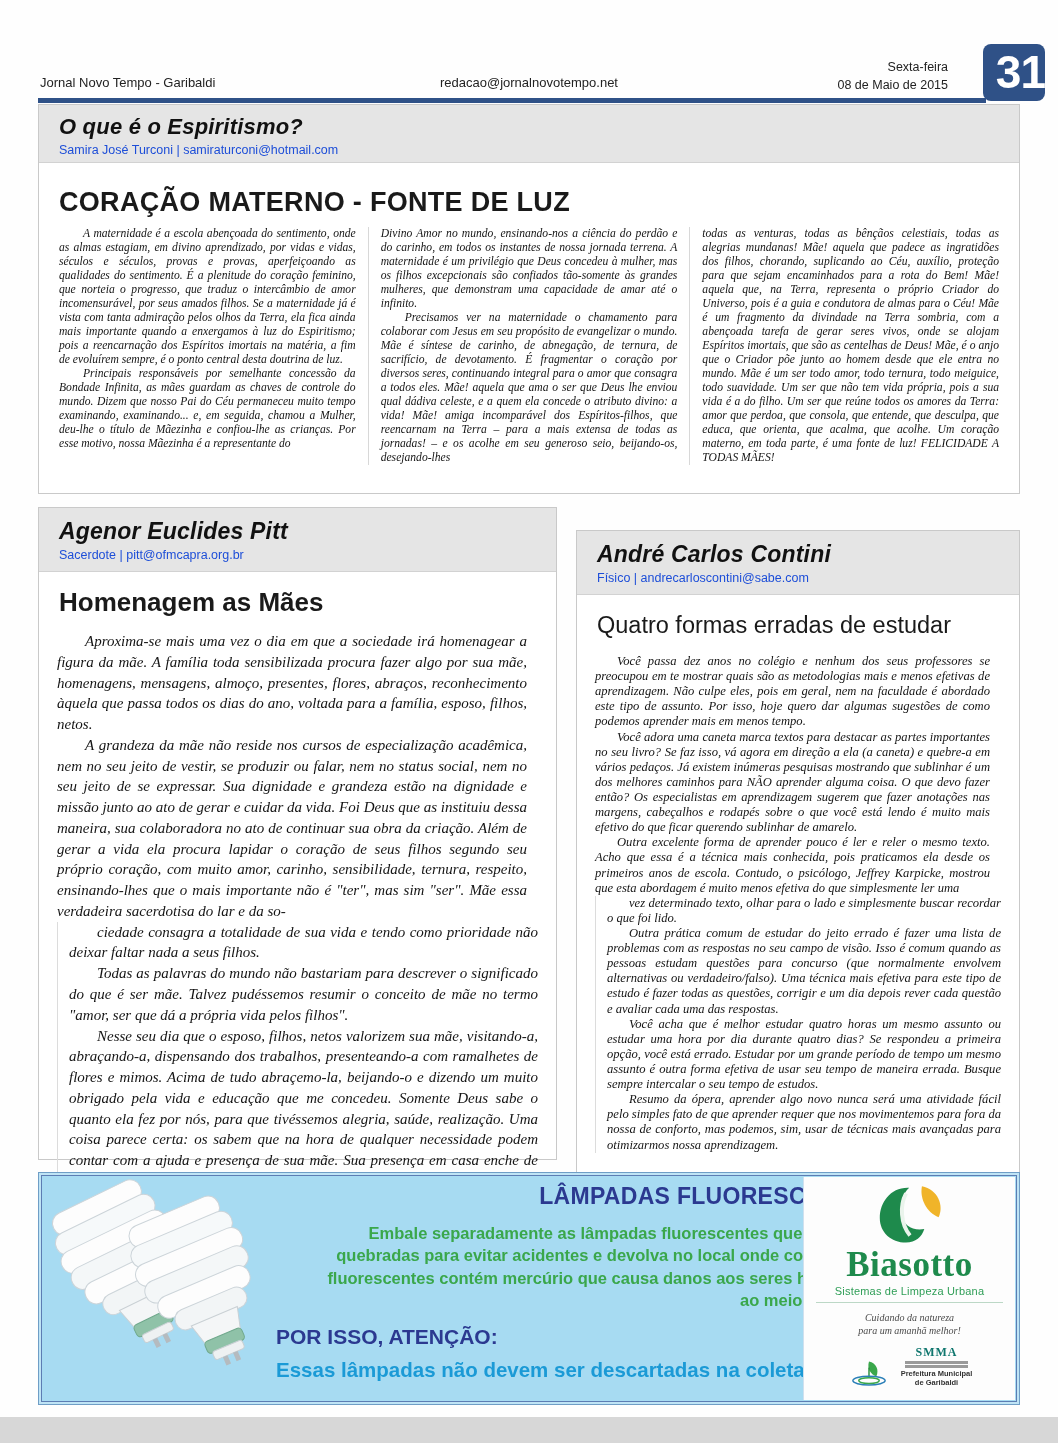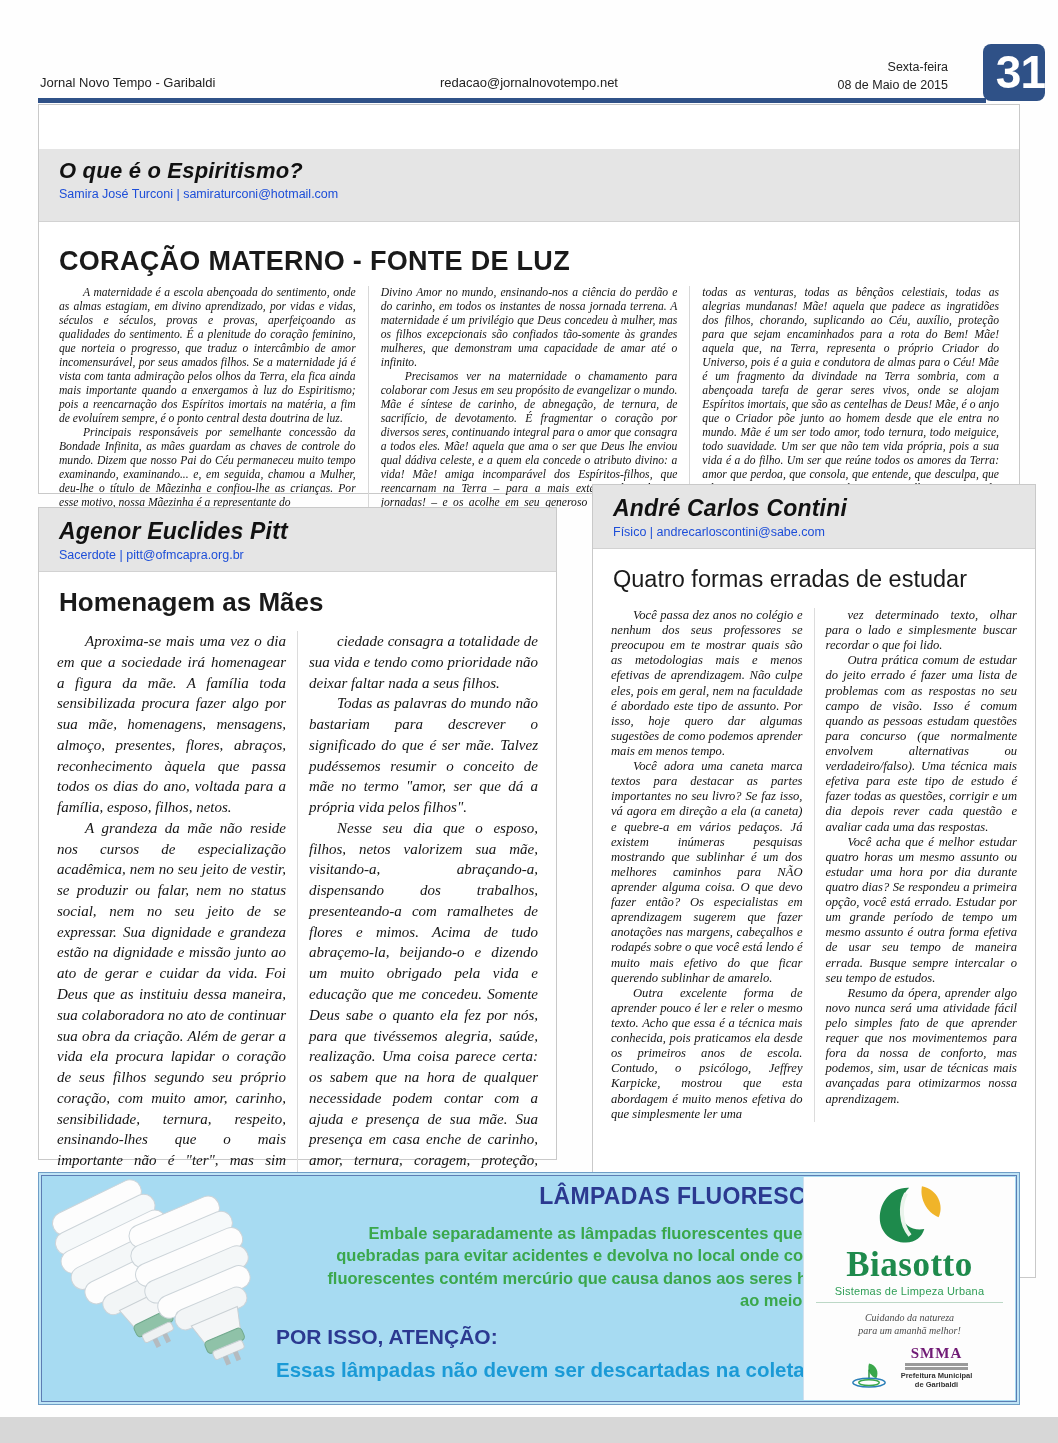--- a/index.html
+++ b/index.html
@@ -30,41 +30,41 @@
   .artbox { position: absolute; background: #fff; border: 1px solid #c9c9c9; }
   .band { background: #e5e5e5; border-bottom: 1px solid #d2d2d2; }
   .band-name { font-style: italic; font-weight: bold; letter-spacing: .2px; color: #111; }
   .band-byline { color: #1d4ed8; }
 
   .serif-i { font-family: "Liberation Serif", serif; font-style: italic; text-align: justify; color: #141414; }
   .serif-i p { margin: 0; }
 
   
   #art1 { top: 104px; left: 38px; width: 982px; height: 390px; }
-  #art1 .band { padding: 9px 20px 20px 20px; margin-top: 44px; }
+  #art1 .band { padding: 9px 20px 5px 20px; }
   #art1 .band-name { font-size: 22px; }
   #art1 .band-byline { font-size: 12.5px; margin-top: 3px; }
   #art1 .headline { font-size: 27px; font-weight: bold; padding: 24px 20px 7px 20px; letter-spacing: .3px; }
   #art1 .cols { display: flex; padding: 2px 20px 0 20px; }
   #art1 .col { flex: 1; padding: 0 12px; font-size: 11.6px; line-height: 1.21; }
   #art1 .col:first-child { padding-left: 0; }
   #art1 .col:last-child  { padding-right: 0; }
   #art1 .col + .col { border-left: 1px solid #d8d8d8; }
   #art1 p { text-indent: 24px; }
   #art1 p.noindent { text-indent: 0; }
 
   
   .block .band { padding: 10px 20px 9px 20px; }
   .block .band-name { font-size: 23px; }
   .block .band-byline { font-size: 12.5px; margin-top: 3px; }
   #blockL { top: 507px; left: 38px;  width: 519px; height: 653px; }
-  #blockR { top: 484px; left: 576px; width: 444px; height: 794px; margin-left: 16px; }
+  #blockR { top: 530px; left: 576px; width: 444px; height: 794px; }
   #blockL .headline { font-size: 26px;   font-weight: bold; padding: 15px 20px 11px 20px; }
   #blockR .headline { font-size: 23.5px; font-weight: normal; padding: 17px 20px 13px 20px; }
-  .block .cols { display: flex; padding: 2px 18px 0 18px; }
+  .block .cols { display: flex; padding: 2px 18px 0 18px; flex-direction: column; }
   .block .col { flex: 1; padding: 0 11px; }
   .block .col:first-child { padding-left: 0; }
   .block .col:last-child  { padding-right: 0; }
   .block .col + .col { border-left: 1px solid #dcdcdc; }
   #blockL .col { font-size: 15px;   line-height: 1.385; }
   #blockR .col { font-size: 12.6px; line-height: 1.2; }
   #blockL p { text-indent: 28px; }
   #blockR p { text-indent: 22px; }
   .block p.noindent { text-indent: 0; }
 
@@ -83,21 +83,21 @@
   .ad-attn-text  { position: absolute; left: 237px; top: 185px; font-size: 20.5px; font-weight: bold; color: #1b9ad6; }
   .ad-panel {
     position: absolute; right: 4px; top: 4px; bottom: 4px; width: 212px;
     background: #fdfdfd; border-left: 1px solid #cfe0ee; text-align: center;
   }
   .brand-name { font-family: "Liberation Serif", serif; font-weight: bold; font-size: 35px; color: #1e8a4c; letter-spacing: .5px; margin-top: -4px; }
   .brand-sub  { font-size: 11px; color: #2f9e57; margin-top: 0; letter-spacing: .2px; border-bottom: 1px solid #bcd8c6; padding-bottom: 5px; margin-left: 12px; margin-right: 12px; }
   .brand-slogan { font-family: "Liberation Serif", serif; font-style: italic; font-size: 10px; color: #4a4a4a; line-height: 1.3; margin-top: 8px; }
   .panel-logos { display: flex; justify-content: center; align-items: flex-end; gap: 10px; margin-top: 8px; }
   .smma { text-align: center; }
-  .smma-label { font-size: 15px; font-weight: bold; color: #701a75; letter-spacing: 1px; font-family: "Liberation Serif", serif; }
+  .smma-label { font-size: 12px; font-weight: bold; color: #0f766e; letter-spacing: 1px; font-family: "Liberation Serif", serif; }
   .smma-bars { height: 3px; background: #9a9a9a; margin: 1px 4px; }
   .smma-sub { font-size: 7.5px; font-weight: bold; color: #333; line-height: 1.25; margin-top: 1px; }
 
   .bottom-strip { position: absolute; left: 0; right: 0; bottom: 0; height: 26px; background: #d7d7d7; }
 </style>
 </head>
 <body>
 
 <div class="page">
 

